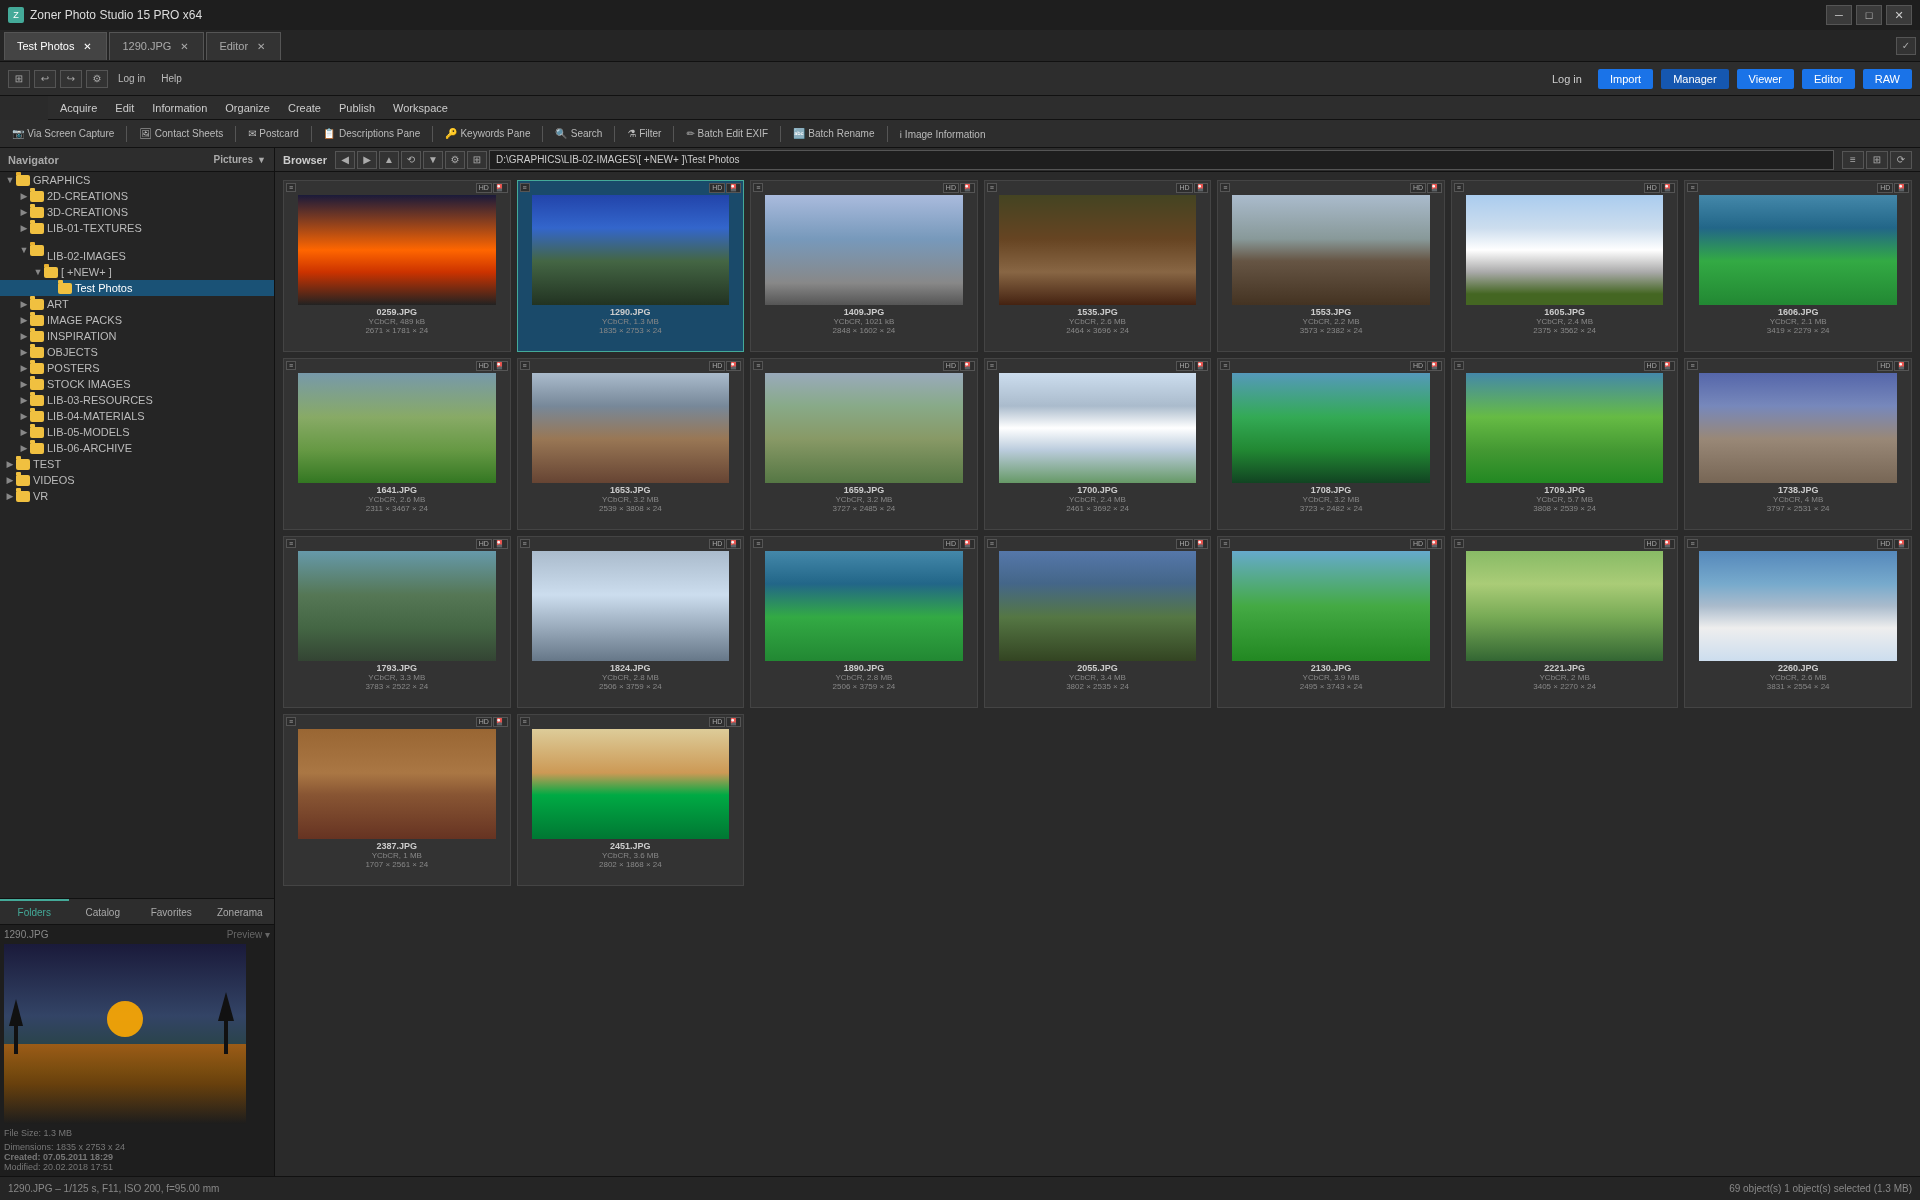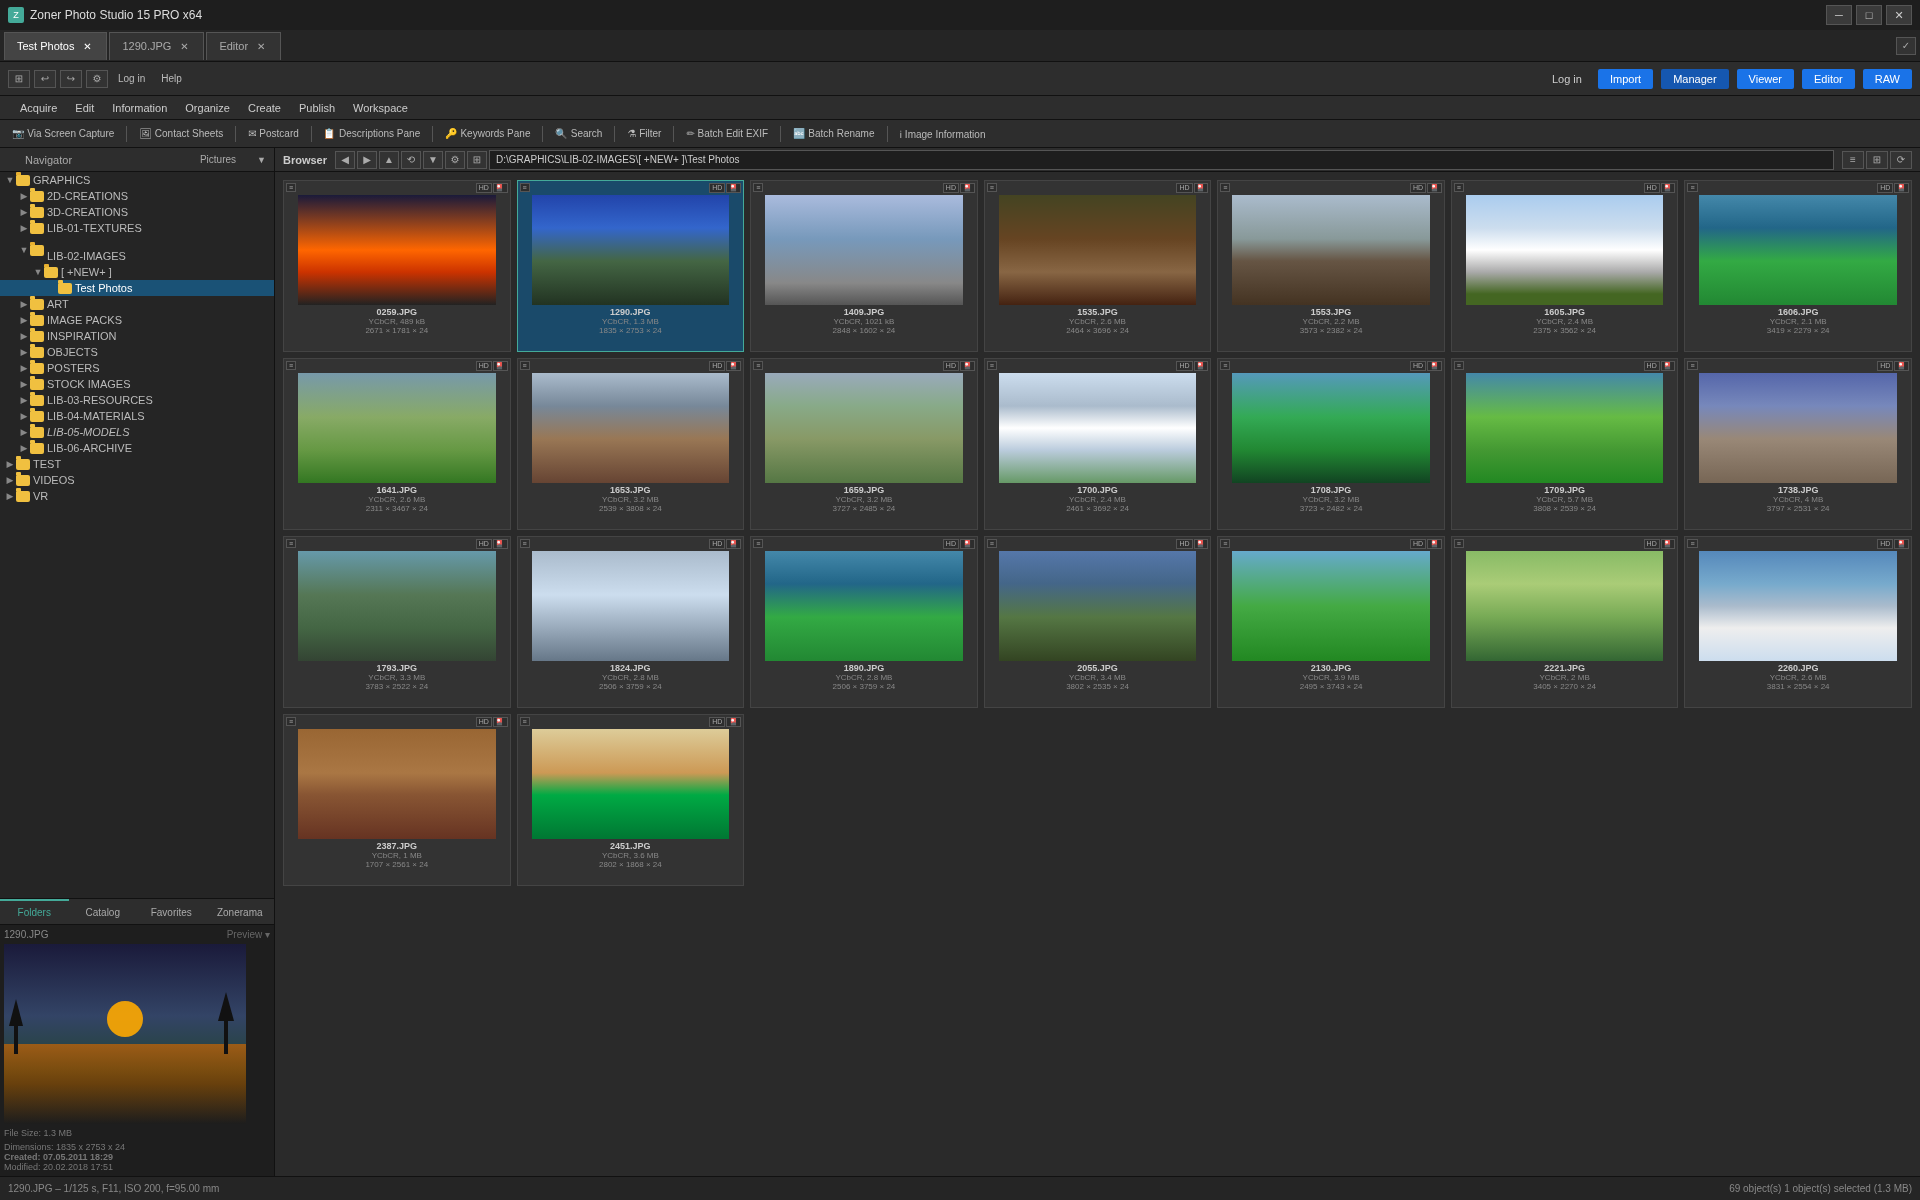--- a/index.html
+++ b/index.html
@@ -21,35 +21,35 @@
     #tabbar-actions { margin-left: auto; display: flex; gap: 4px; }
 
     
     #top-toolbar { background: #2d2d2d; display: flex; align-items: center; justify-content: space-between; height: 34px; padding: 0 8px; border-bottom: 1px solid #111; }
     #top-right { display: flex; gap: 8px; align-items: center; }
     .toolbar-btn { background: #1a73e8; color: white; border: none; padding: 4px 12px; font-size: 11px; cursor: pointer; border-radius: 2px; }
     .toolbar-btn.active { background: #1557b0; }
     .toolbar-btn-flat { background: transparent; color: #ccc; border: none; padding: 4px 8px; font-size: 11px; cursor: pointer; }
 
     
-    #menubar { background: #2d2d2d; height: 24px; display: flex; align-items: center; padding: 0 12px; border-bottom: 1px solid #111; gap: 2px; }
+    #menubar { background: #2d2d2d; height: 24px; display: flex; align-items: center; padding: 0 4px; border-bottom: 1px solid #111; gap: 2px; margin-left: 48px; }
     .menu-item { color: #ccc; padding: 2px 8px; cursor: pointer; font-size: 11px; }
 
     
     #action-toolbar { background: #2d2d2d; height: 28px; display: flex; align-items: center; padding: 0 6px; border-bottom: 1px solid #111; gap: 4px; flex-wrap: nowrap; }
     .action-btn { color: #bbb; padding: 2px 6px; cursor: pointer; font-size: 10px; display: flex; align-items: center; gap: 3px; white-space: nowrap; }
     .action-sep { width: 1px; height: 16px; background: #555; margin: 0 2px; }
 
     
     #main { display: flex; height: calc(1200px - 30px - 32px - 34px - 24px - 28px - 24px); }
 
     
     #sidebar { width: 275px; background: #252525; border-right: 1px solid #111; display: flex; flex-direction: column; flex-shrink: 0; }
     #sidebar-header { background: #2d2d2d; padding: 4px 8px; display: flex; align-items: center; justify-content: space-between; border-bottom: 1px solid #111; height: 24px; }
-    #sidebar-header span { font-size: 11px; color: #aaa; font-weight: normal; margin-left: 17px; }
+    #sidebar-header span { font-size: 11px; color: #aaa; font-weight: bold; }
     #sidebar-content { flex: 1; overflow-y: auto; }
     #sidebar-content::-webkit-scrollbar { width: 6px; }
     #sidebar-content::-webkit-scrollbar-track { background: #2a2a2a; }
     #sidebar-content::-webkit-scrollbar-thumb { background: #555; }
 
     .tree-item { display: flex; align-items: center; padding: 2px 4px; cursor: pointer; font-size: 11px; color: #bbb; white-space: nowrap; }
     .tree-item.selected { background: #1a5276; color: white; }
     .tree-indent-0 { padding-left: 4px; }
     .tree-indent-1 { padding-left: 18px; }
     .tree-indent-2 { padding-left: 32px; }
@@ -293,21 +293,21 @@
           <span style="font-size: 11px;">LIB-03-RESOURCES</span>
         </div>
         <div class="tree-item tree-indent-1">
           <span class="tree-arrow">▶</span>
           <span class="folder-icon"></span>
           <span style="font-size: 11px;">LIB-04-MATERIALS</span>
         </div>
         <div class="tree-item tree-indent-1">
           <span class="tree-arrow">▶</span>
           <span class="folder-icon"></span>
-          <span style="font-size: 11px; font-style: italic;">LIB-05-MODELS</span>
+          <span style="font-size: 11px;">LIB-05-MODELS</span>
         </div>
         <div class="tree-item tree-indent-1">
           <span class="tree-arrow">▶</span>
           <span class="folder-icon"></span>
           <span style="font-size: 11px;">LIB-06-ARCHIVE</span>
         </div>
         <div class="tree-item tree-indent-0">
           <span class="tree-arrow">▶</span>
           <span class="folder-icon"></span>
           <span style="font-size: 11px;">TEST</span>

